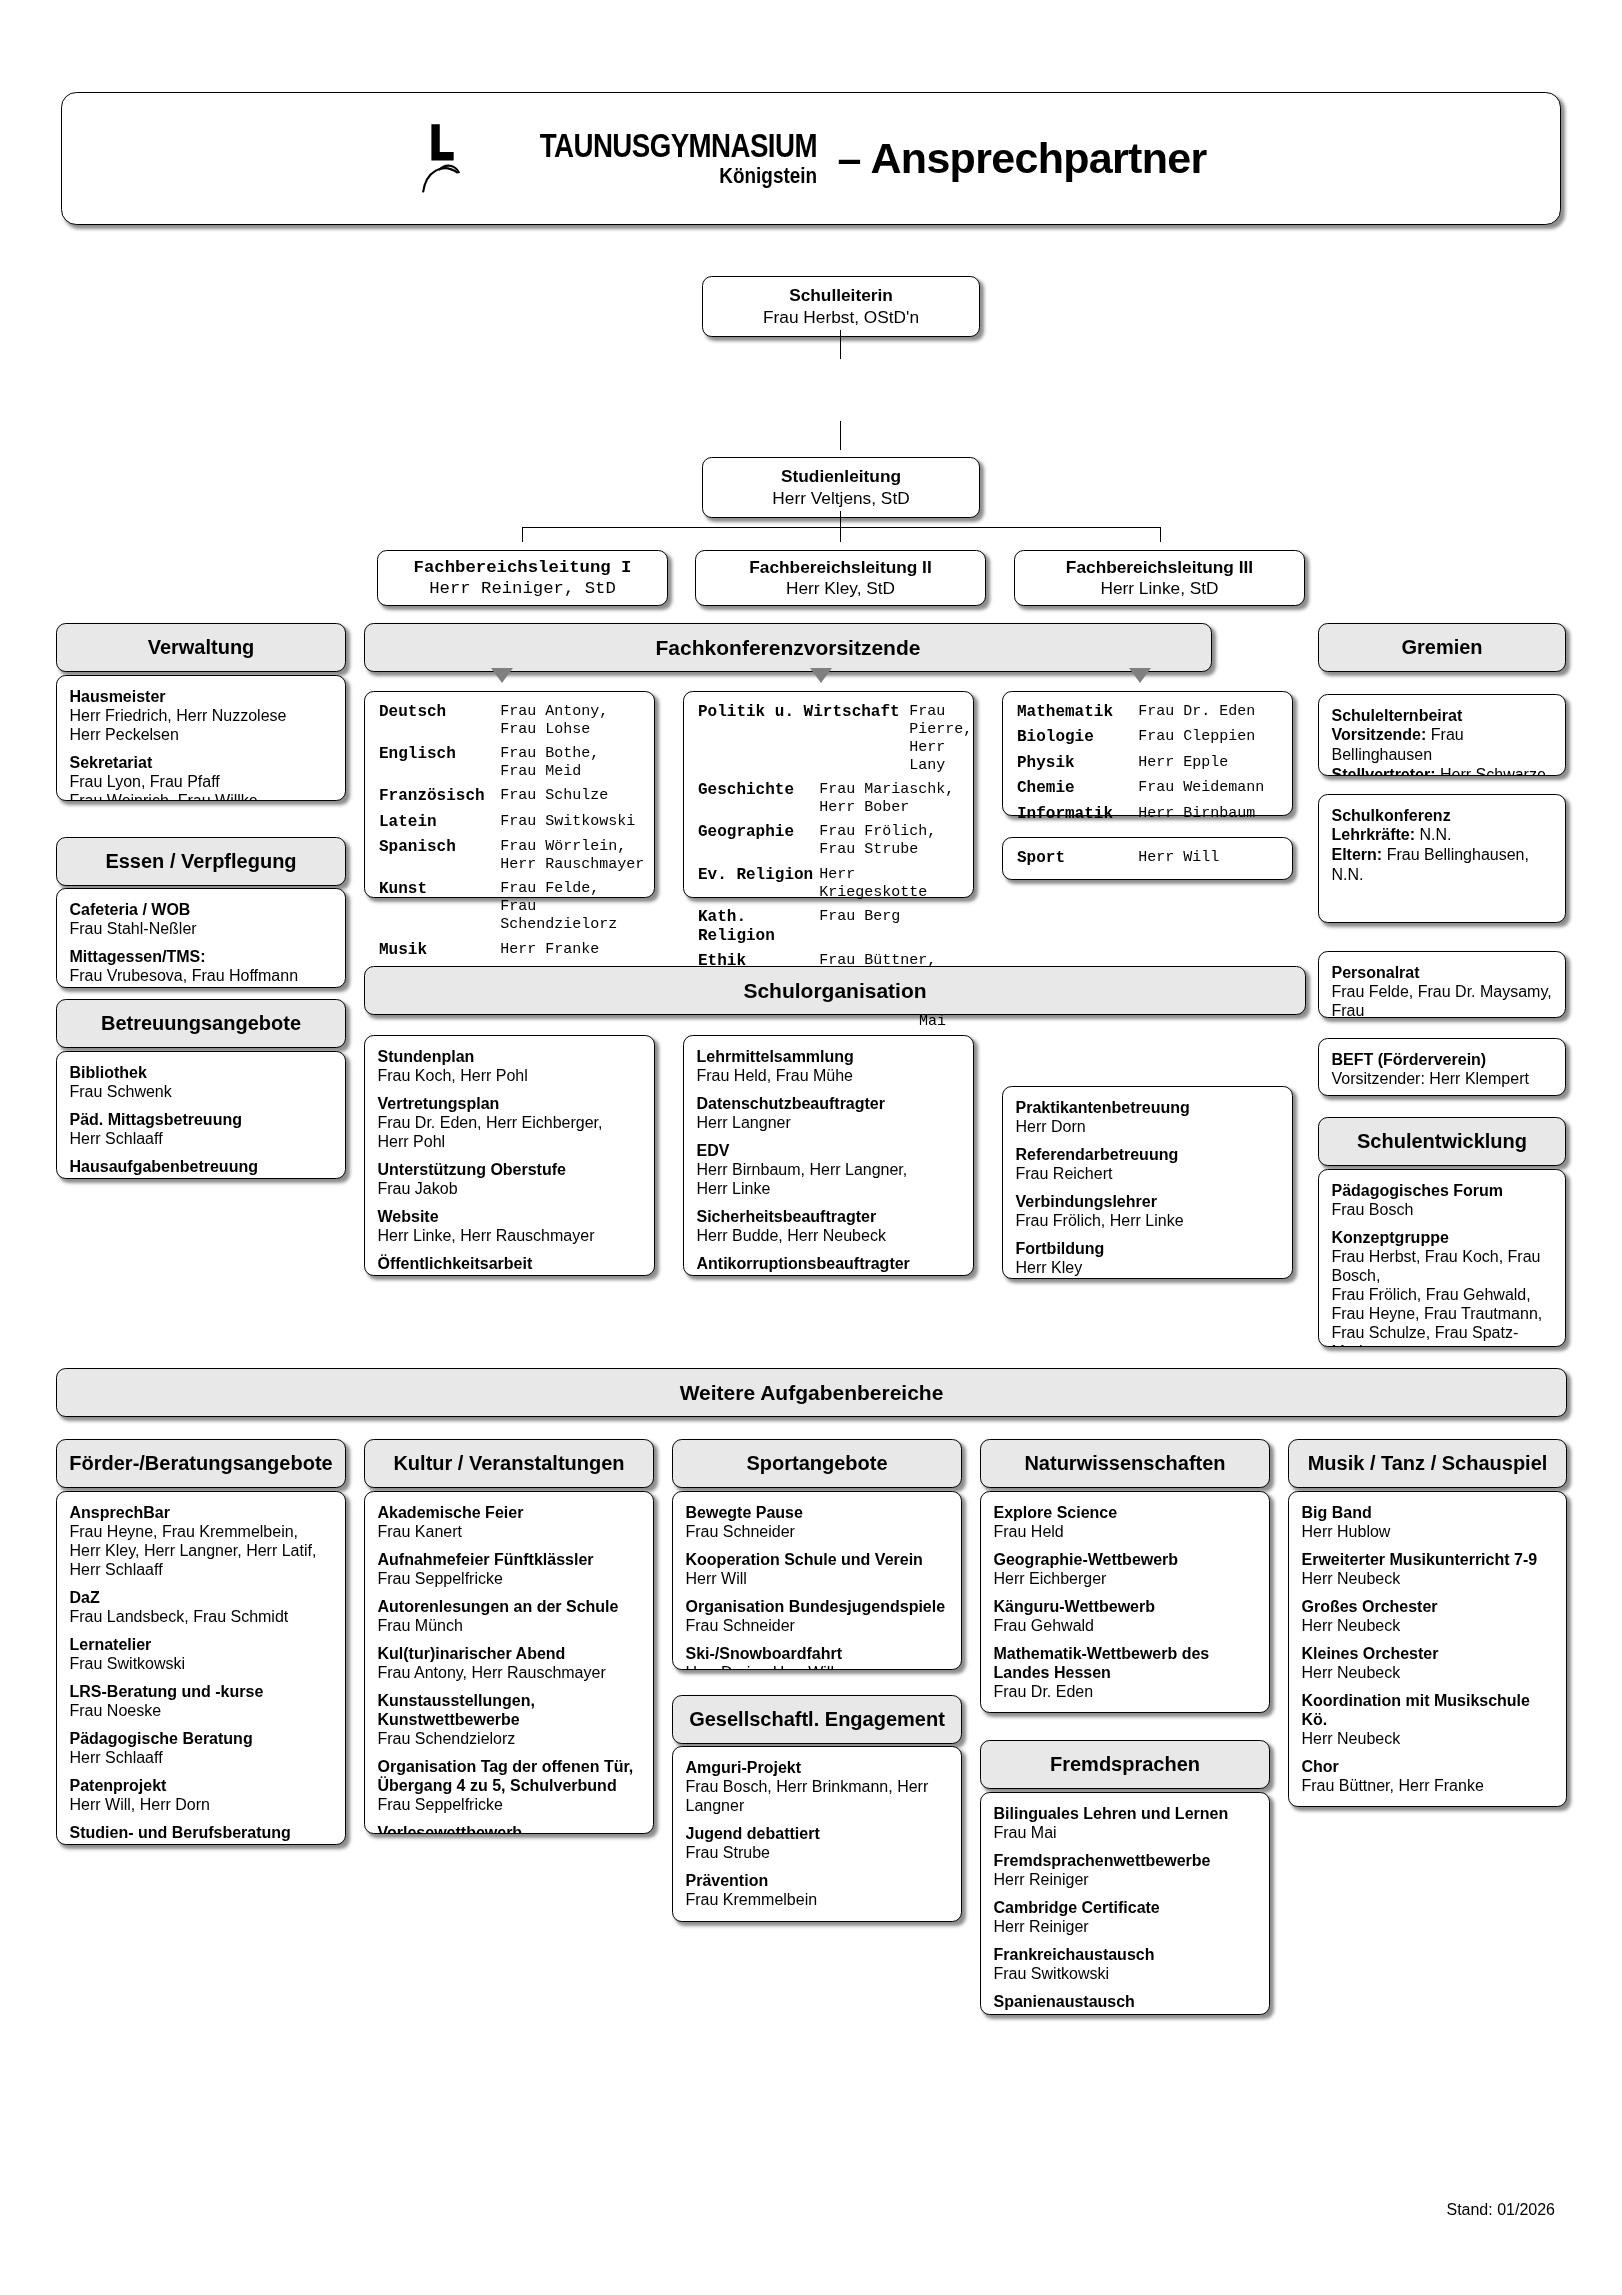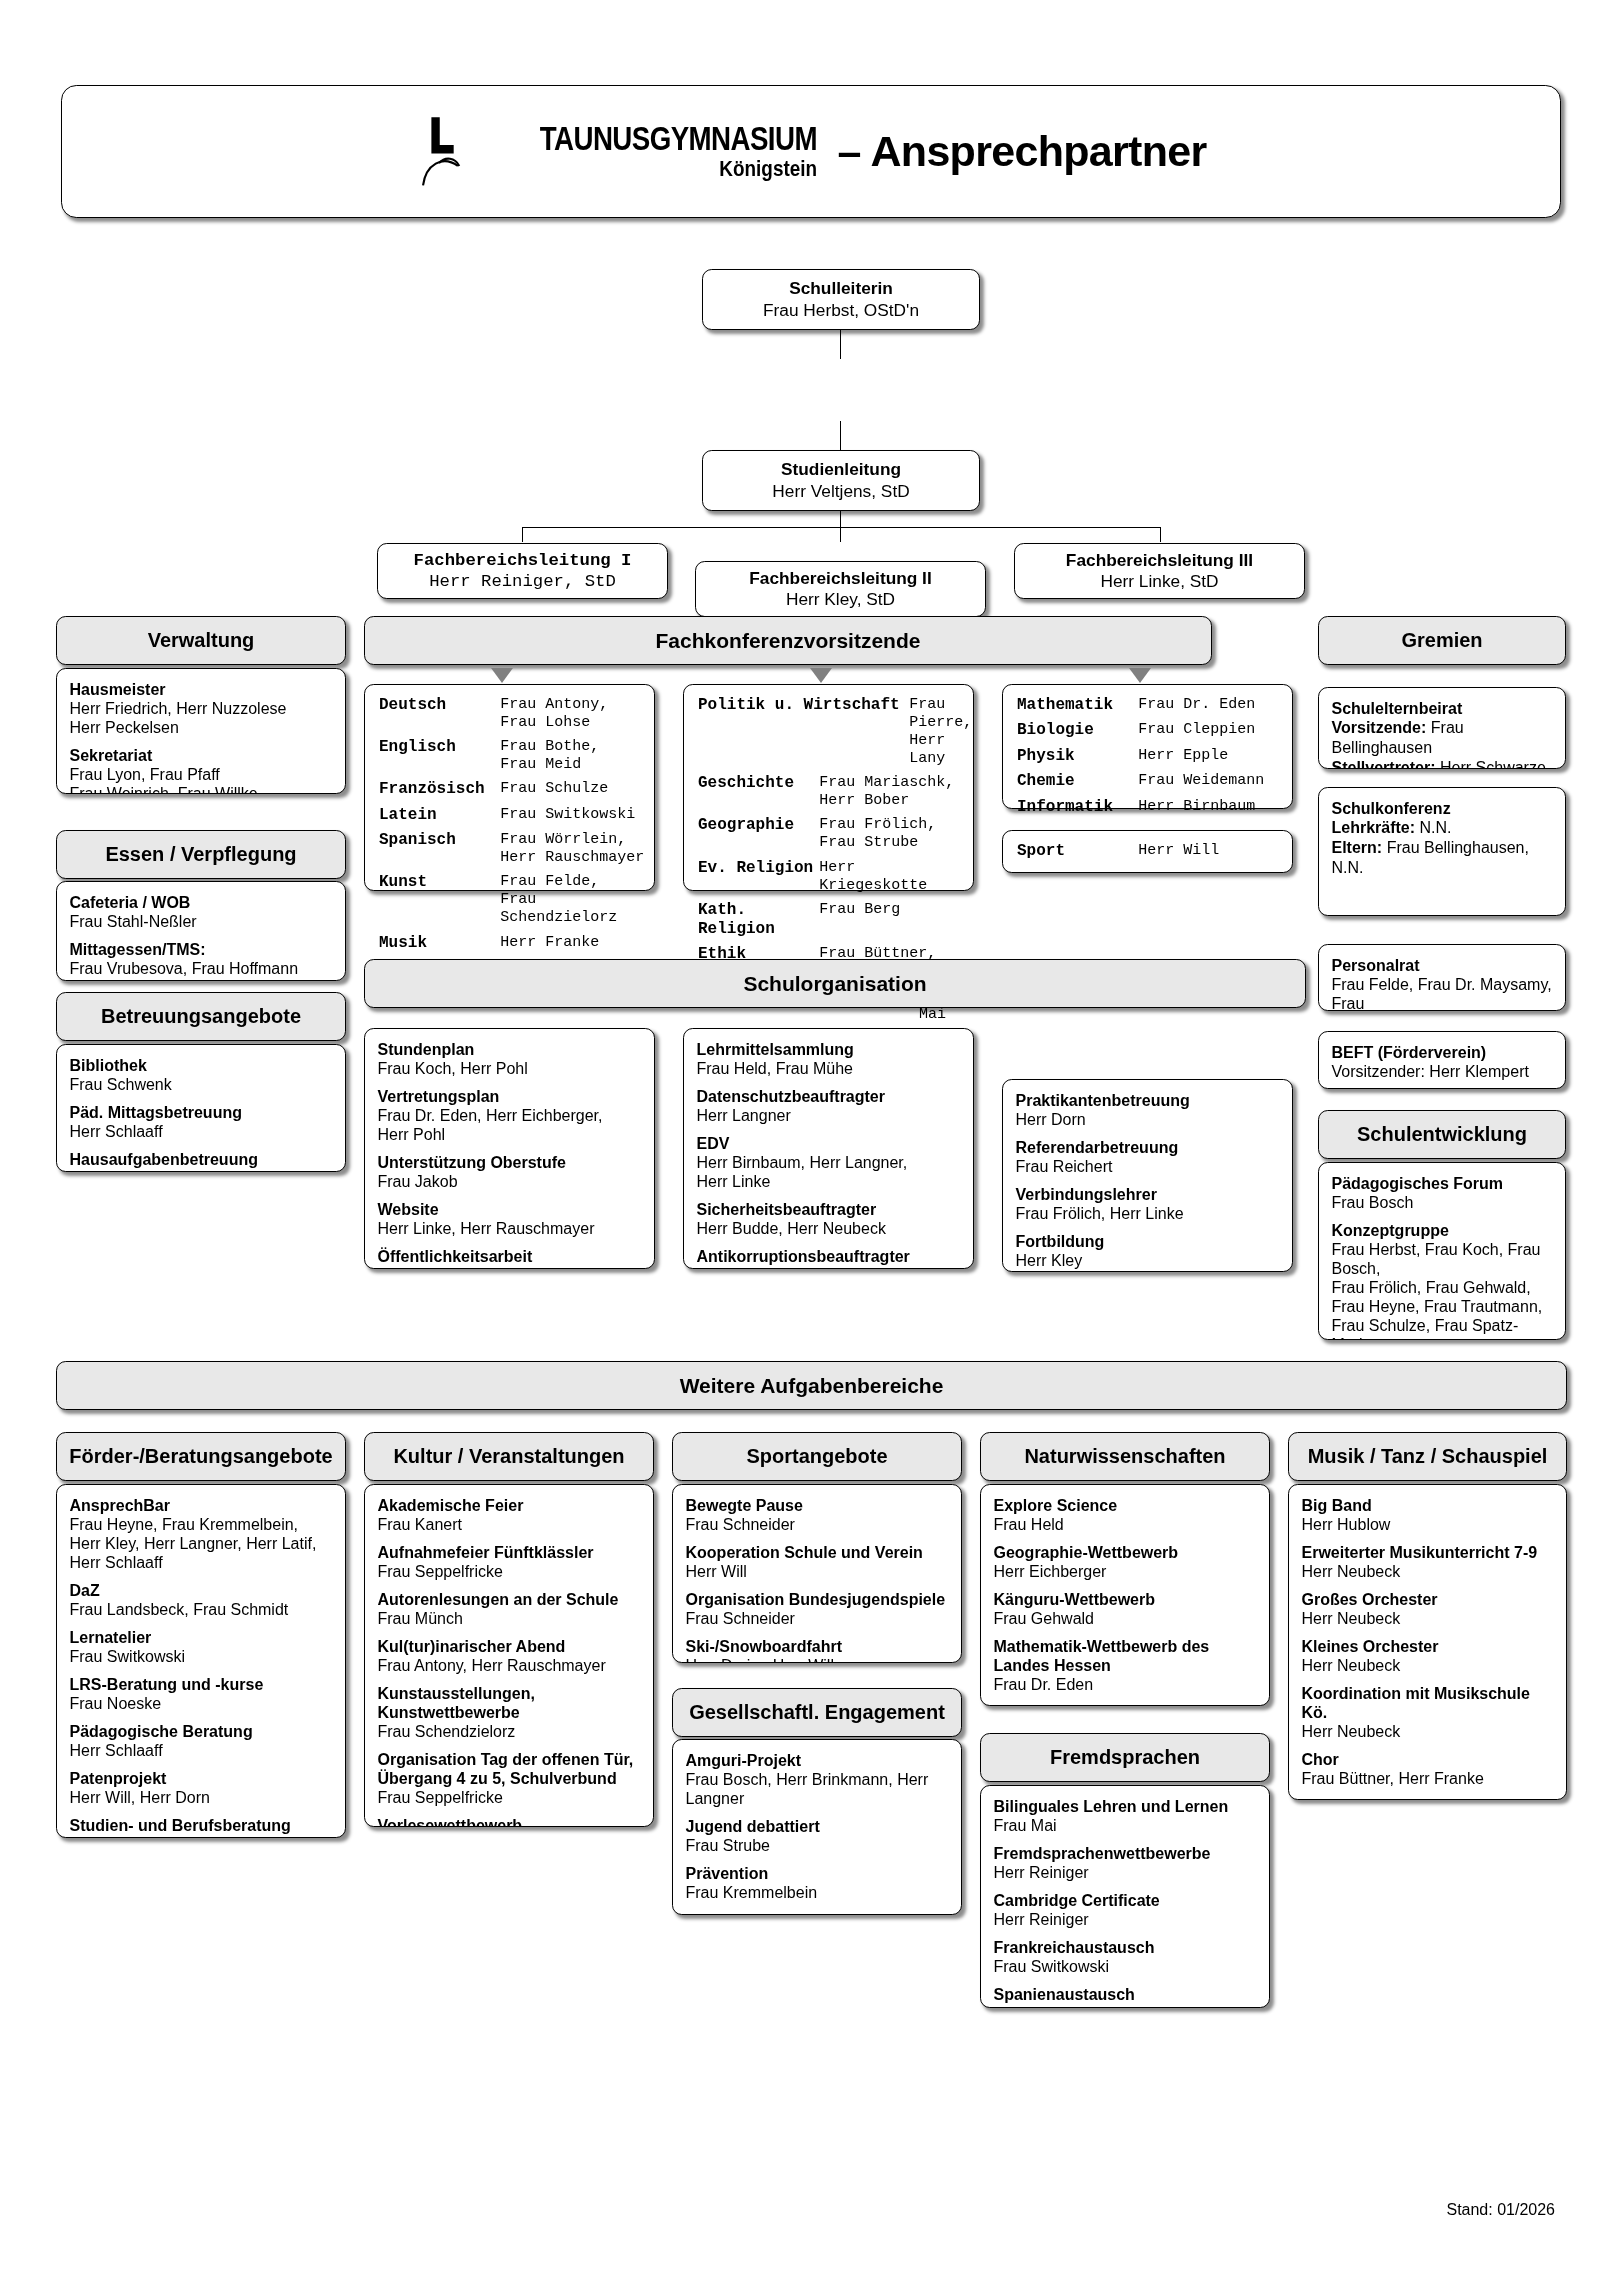--- a/index.html
+++ b/index.html
@@ -9,20 +9,21 @@
     color:#000;
     -webkit-font-smoothing:antialiased;
   }
   .page{position:absolute;inset:0;}
 
   
   .rbox{
     position:absolute;box-sizing:border-box;
     background:#fff;border:1.4px solid #000;border-radius:9.7px;
     box-shadow:3.5px 3.5px 3.5px rgba(0,0,0,.45);
+    margin-top:7px;
   }
   .rbox.gray{background:#e8e8e8;}
 
   
   #banner{left:61px;top:85px;width:1500px;height:133px;border-radius:15.3px;}
   .banner-inner{
     position:absolute;inset:0;display:flex;align-items:center;justify-content:center;gap:0px;
   }
   .logo-wrap{display:flex;align-items:center;}
   .logo-mark{width:67px;height:78px;position:relative;margin-right:4.2px;}
@@ -131,21 +132,21 @@
   <div class="vline" style="left:840px;top:511px;height:16.7px;"></div>
   <div class="hline" style="left:522px;top:527px;width:638px;"></div>
   <div class="vline" style="left:522px;top:527px;height:15.3px;"></div>
   <div class="vline" style="left:840px;top:527px;height:15.3px;"></div>
   <div class="vline" style="left:1160px;top:527px;height:15.3px;"></div>
 
   <div class="rbox node" style="left:377px;top:543px;width:291px;height:56px;font-family:Liberation Mono, monospace;">
     <div class="t1">Fachbereichsleitung I</div>
     <div class="t2">Herr Reiniger, StD</div>
   </div>
-  <div class="rbox node" style="left:695px;top:561px;width:291px;height:56px;">
+  <div class="rbox node" style="left:695px;top:543px;width:291px;height:56px;">
     <div class="t1">Fachbereichsleitung II</div>
     <div class="t2">Herr Kley, StD</div>
   </div>
   <div class="rbox node" style="left:1014px;top:543px;width:291px;height:56px;">
     <div class="t1">Fachbereichsleitung III</div>
     <div class="t2">Herr Linke, StD</div>
   </div>
 
   <div class="rbox gray shead" style="left:56px;top:616px;width:290px;height:49px;">Verwaltung</div>
   <div class="rbox panel" style="left:56px;top:668px;width:290px;height:126px;">

